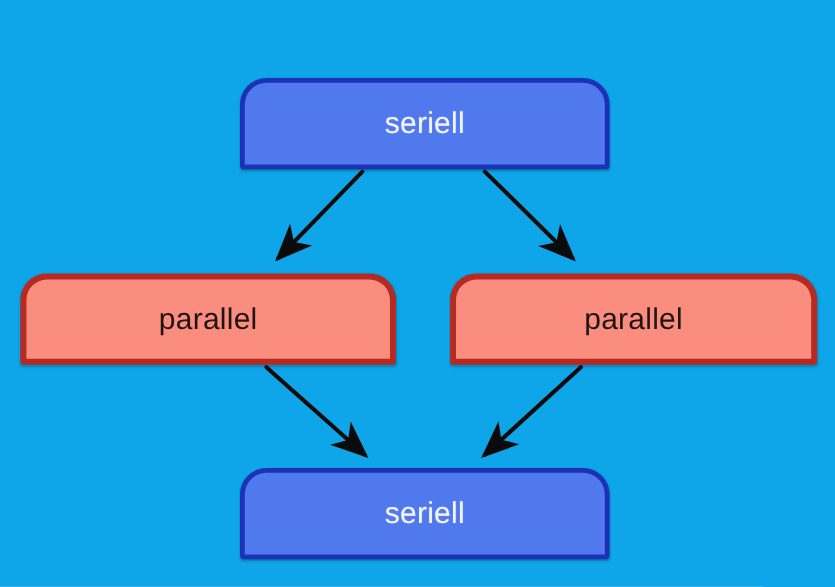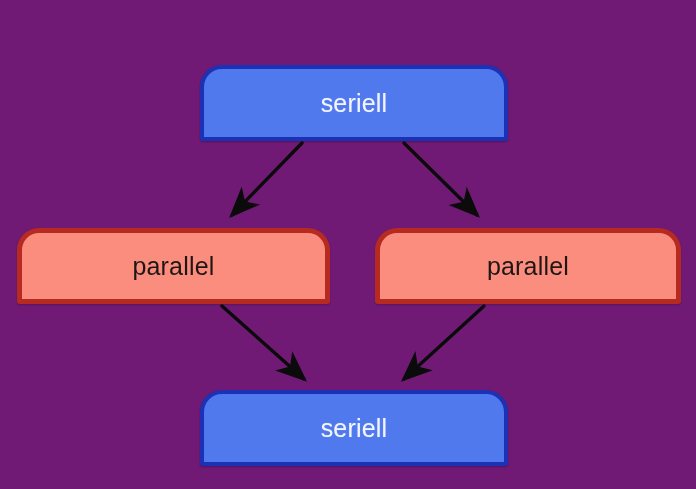--- a/index.html
+++ b/index.html
@@ -11,21 +11,21 @@
     height: 489px;
     background: #fdfdfc;
     font-family: "Liberation Sans", sans-serif;
     overflow: hidden;
     position: relative;
   }
   #canvas {
     position: relative;
     width: 696px;
     height: 489px;
-    background: #701a75;
+    background: #0ea5e9;
   }
   #edges {
     position: absolute;
     left: 0;
     top: 0;
     width: 696px;
     height: 489px;
     pointer-events: none;
     z-index: 1;
   }

